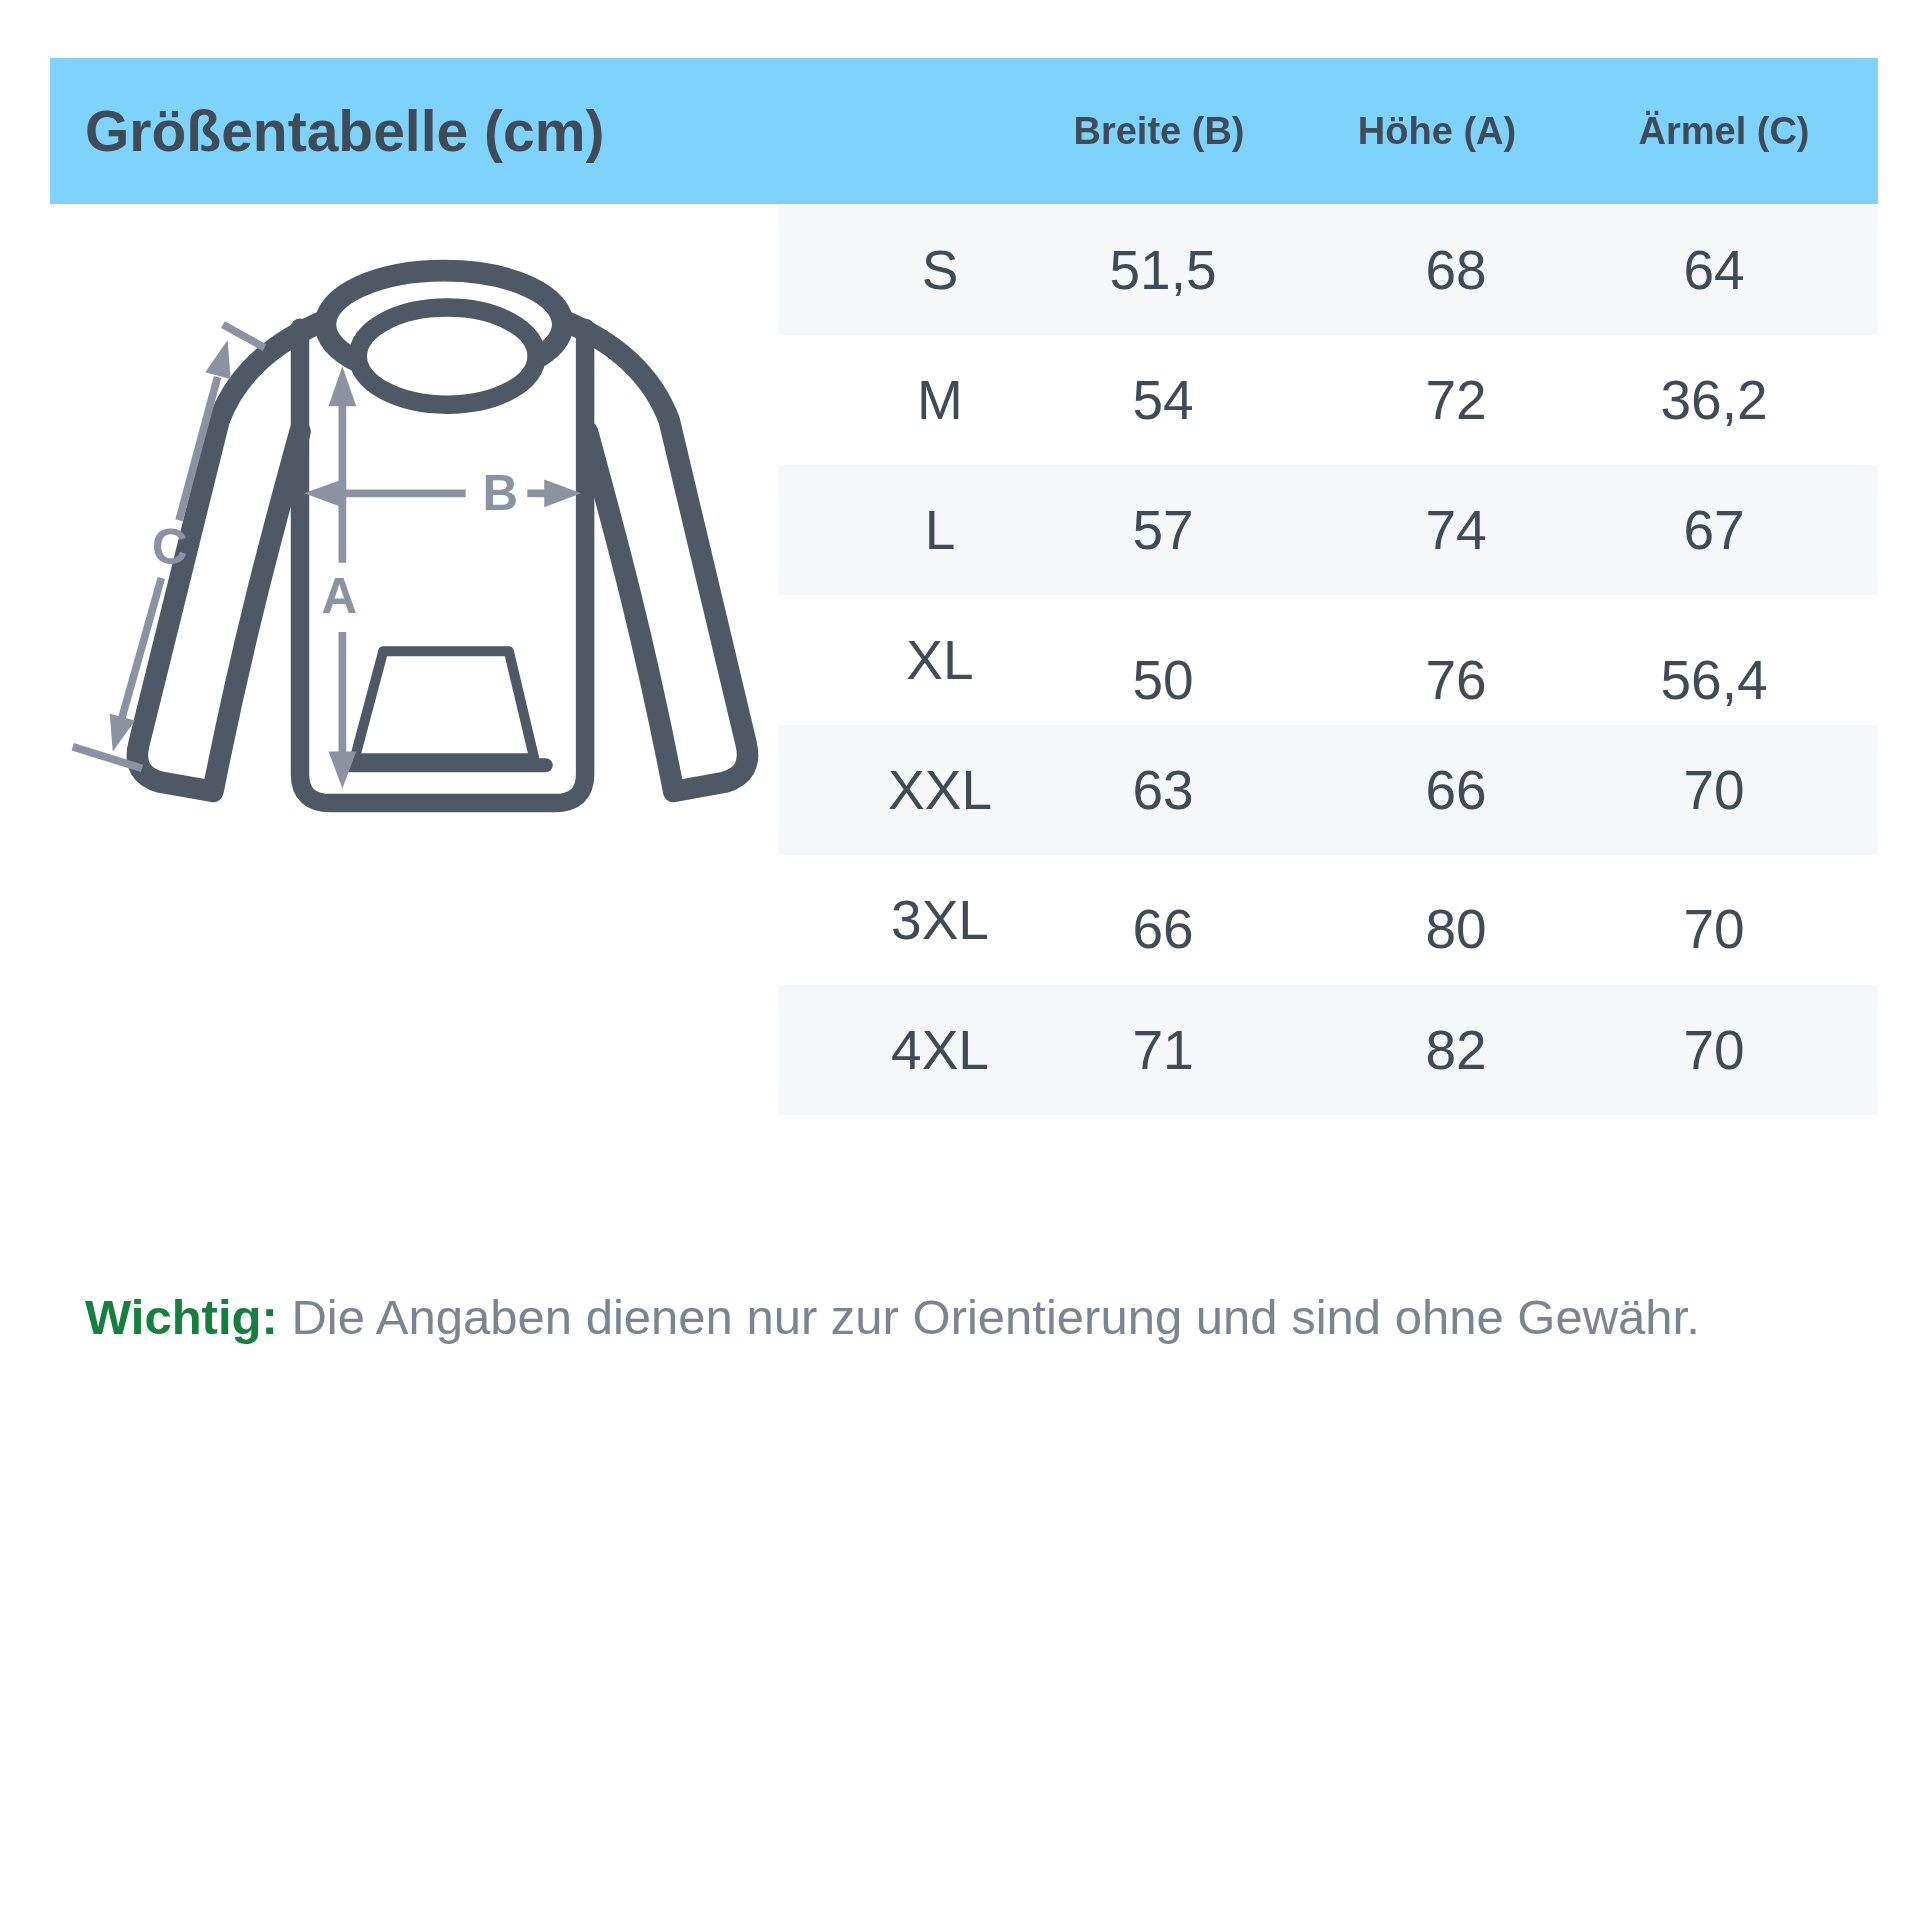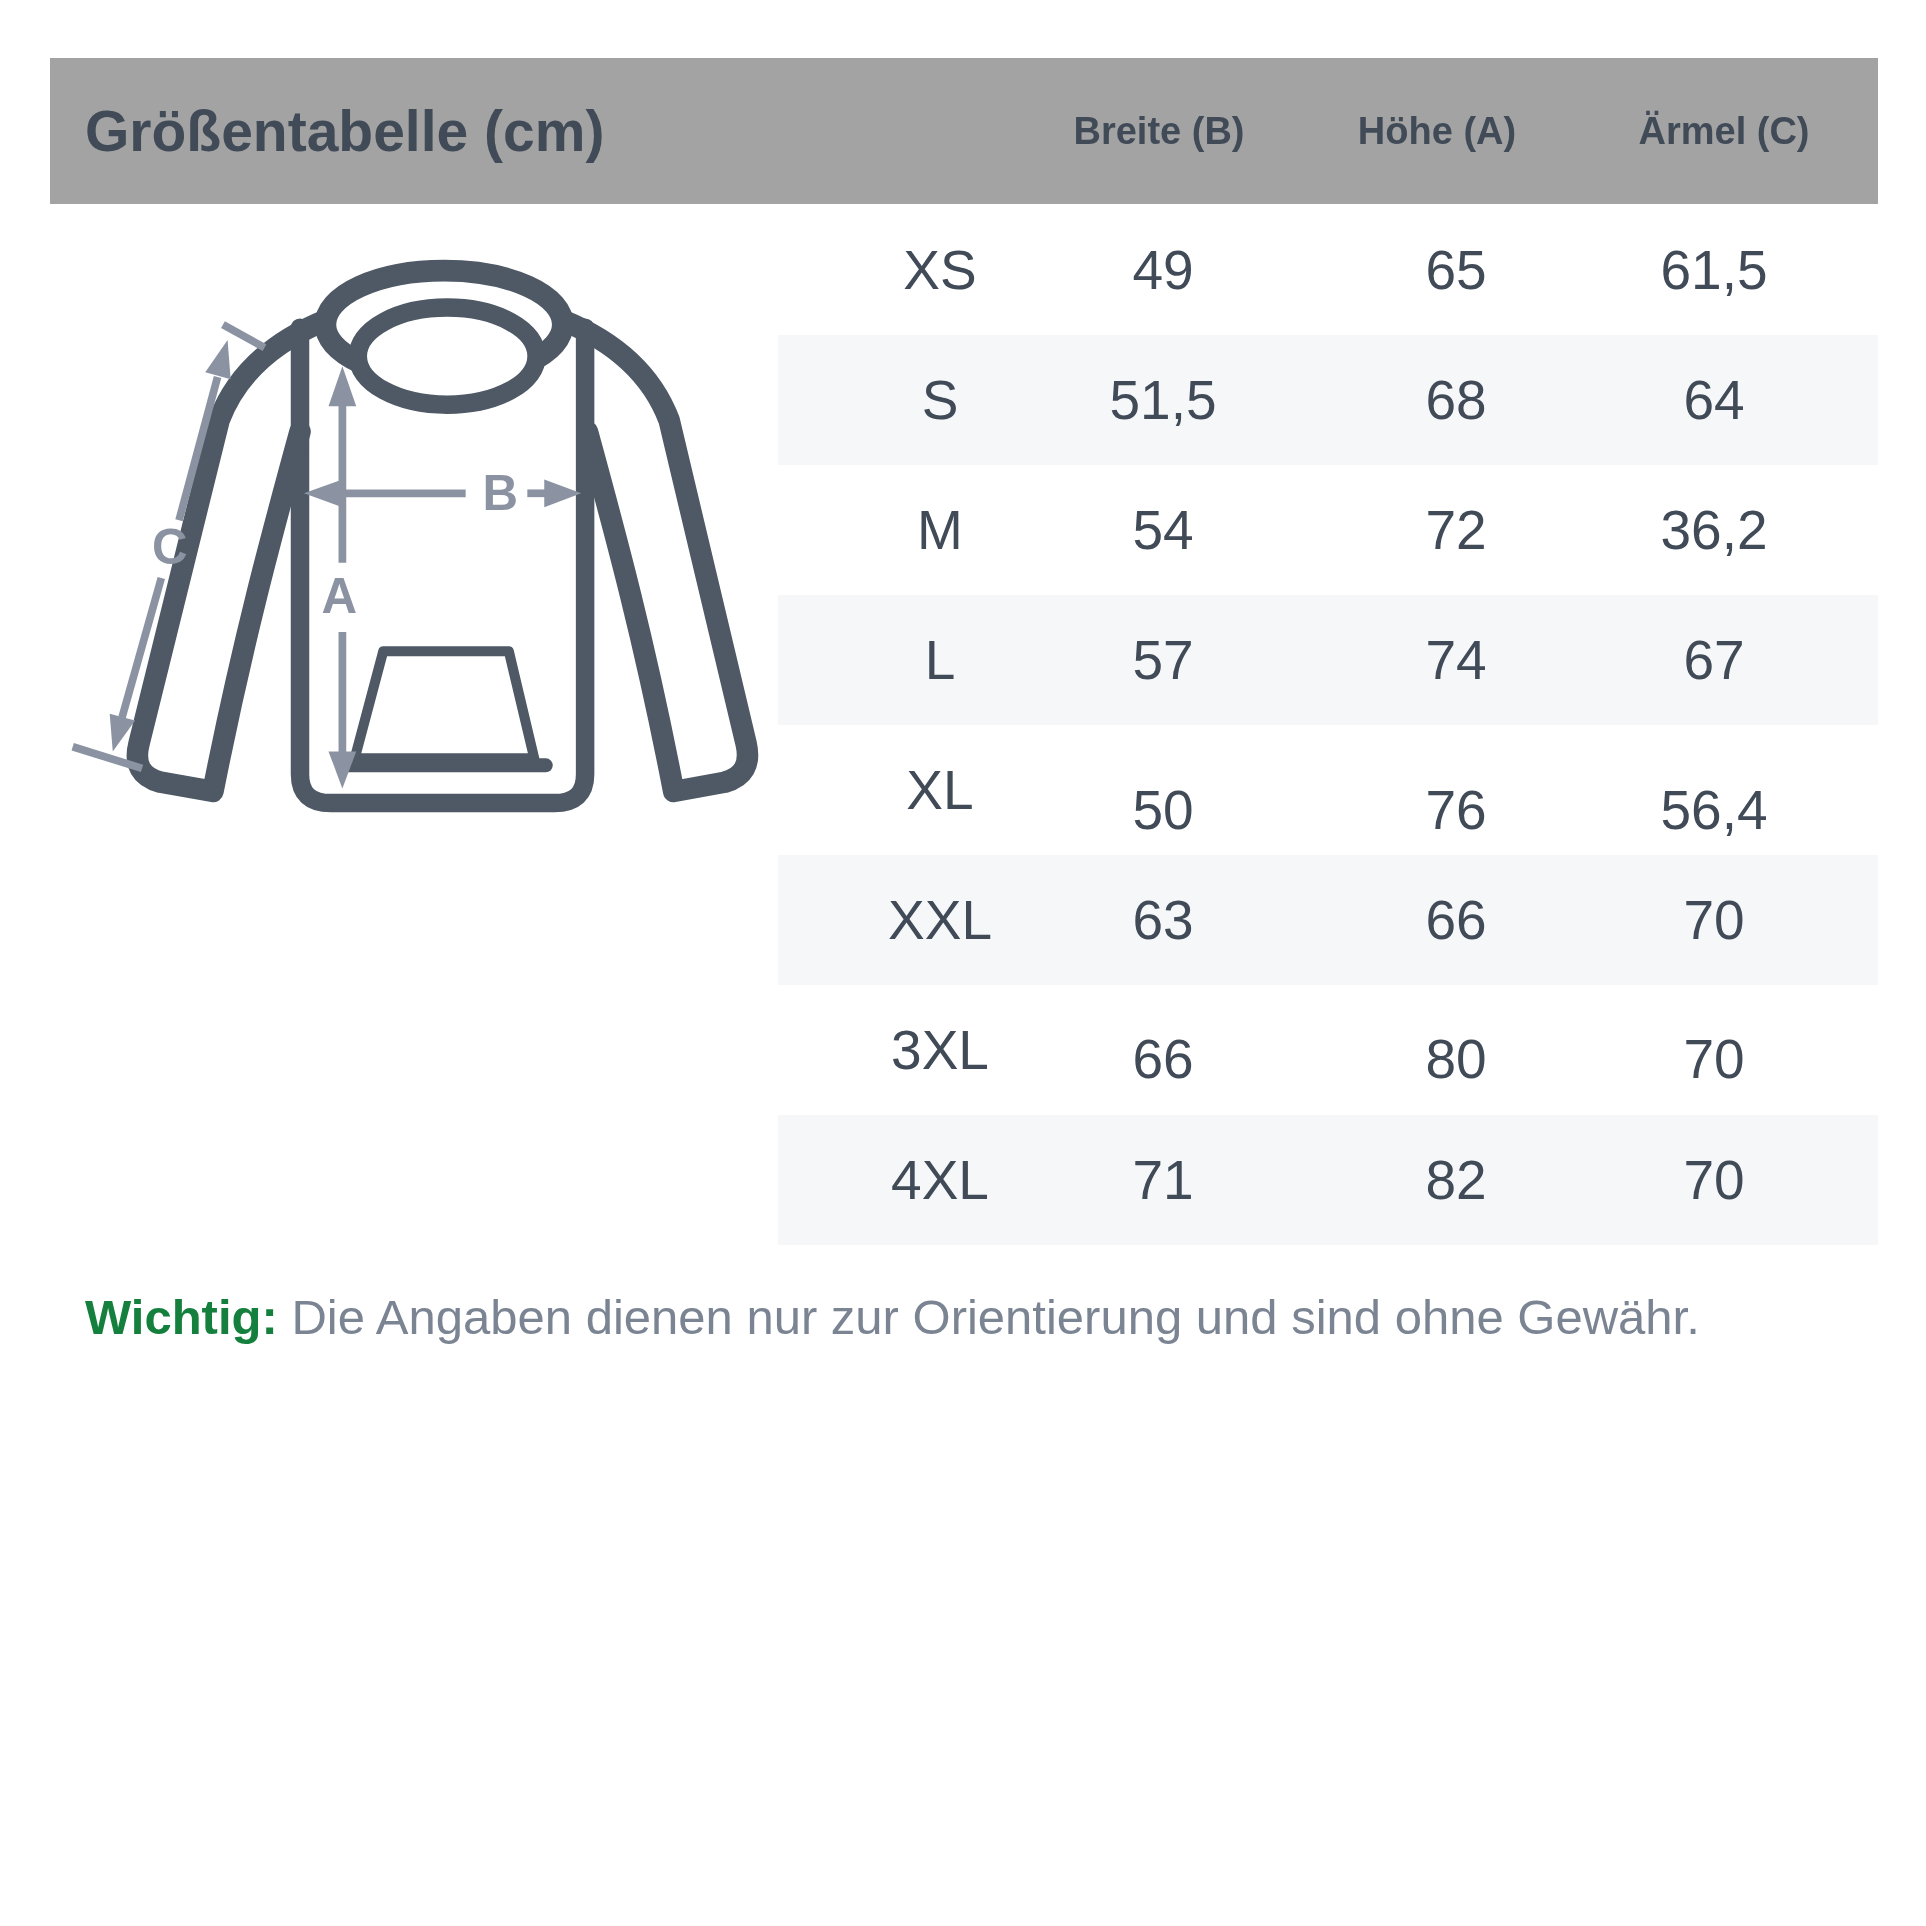--- a/index.html
+++ b/index.html
@@ -1,21 +1,21 @@
 <!DOCTYPE html>
 <html style="font-size:12.3px"><head>
 <meta charset="utf-8">
 <style>
   html,body{margin:0;padding:0;background:#ffffff;}
   #page{
     position:relative;width:1926px;height:1926px;background:#ffffff;overflow:hidden;
     font-family:"Liberation Sans","DejaVu Sans",sans-serif;color:#414b58;
   }
   
-  .header{position:absolute;left:50px;top:58px;width:1828px;height:146px;background:#a3a3a3;}
+  .header{position:absolute;left:50px;top:58px;width:1828px;height:146px;background:#7dd3fc;}
   .header .title{position:absolute;left:35px;top:0;line-height:146px;font-size:57px;font-weight:bold;white-space:nowrap;}
   .hcol{position:absolute;top:0;transform:translateX(-50%);line-height:146px;font-size:38px;font-weight:bold;white-space:nowrap;}
   .hcol.breite{left:1109px;}
   .hcol.hoehe{left:1387px;}
   .hcol.aermel{left:1674px;}
   
   .sizetable{position:absolute;left:778px;top:205px;width:1100px;}
   .trow{position:relative;height:130px;}
   .trow.striped{background:#f6f7f9;}
   .cell{position:absolute;top:0;height:130px;line-height:130px;transform:translateX(-50%);
@@ -82,26 +82,20 @@
       <polygon points="62,700 58,651 91,660"></polygon>
     </g>
     <g fill="#8b93a2" font-family="Liberation Sans, DejaVu Sans, sans-serif" font-size="64" font-weight="bold" text-anchor="middle">
       <text x="356" y="520">A</text>
       <text x="565" y="387">B</text>
       <text x="136" y="457">C</text>
     </g>
   </svg>
 
   <div class="sizetable">
-    <div class="trow">
-      <span class="cell c-size">XS</span>
-      <span class="cell c-b">49</span>
-      <span class="cell c-a">65</span>
-      <span class="cell c-c">61,5</span>
-    </div>
     <div class="trow striped">
       <span class="cell c-size">S</span>
       <span class="cell c-b">51,5</span>
       <span class="cell c-a">68</span>
       <span class="cell c-c">64</span>
     </div>
     <div class="trow">
       <span class="cell c-size">M</span>
       <span class="cell c-b">54</span>
       <span class="cell c-a">72</span>

